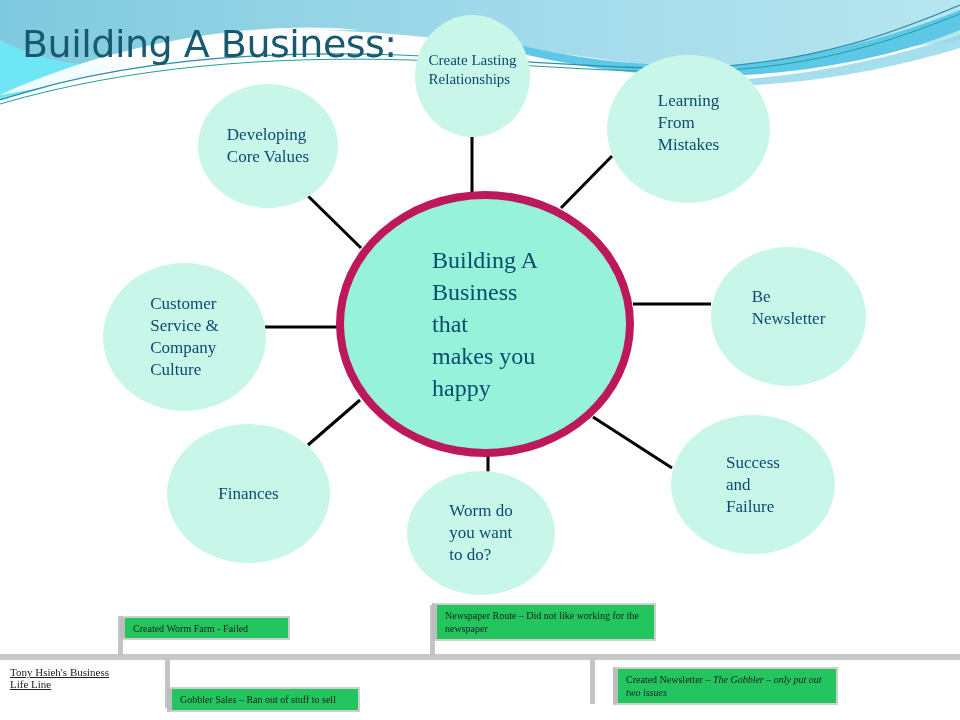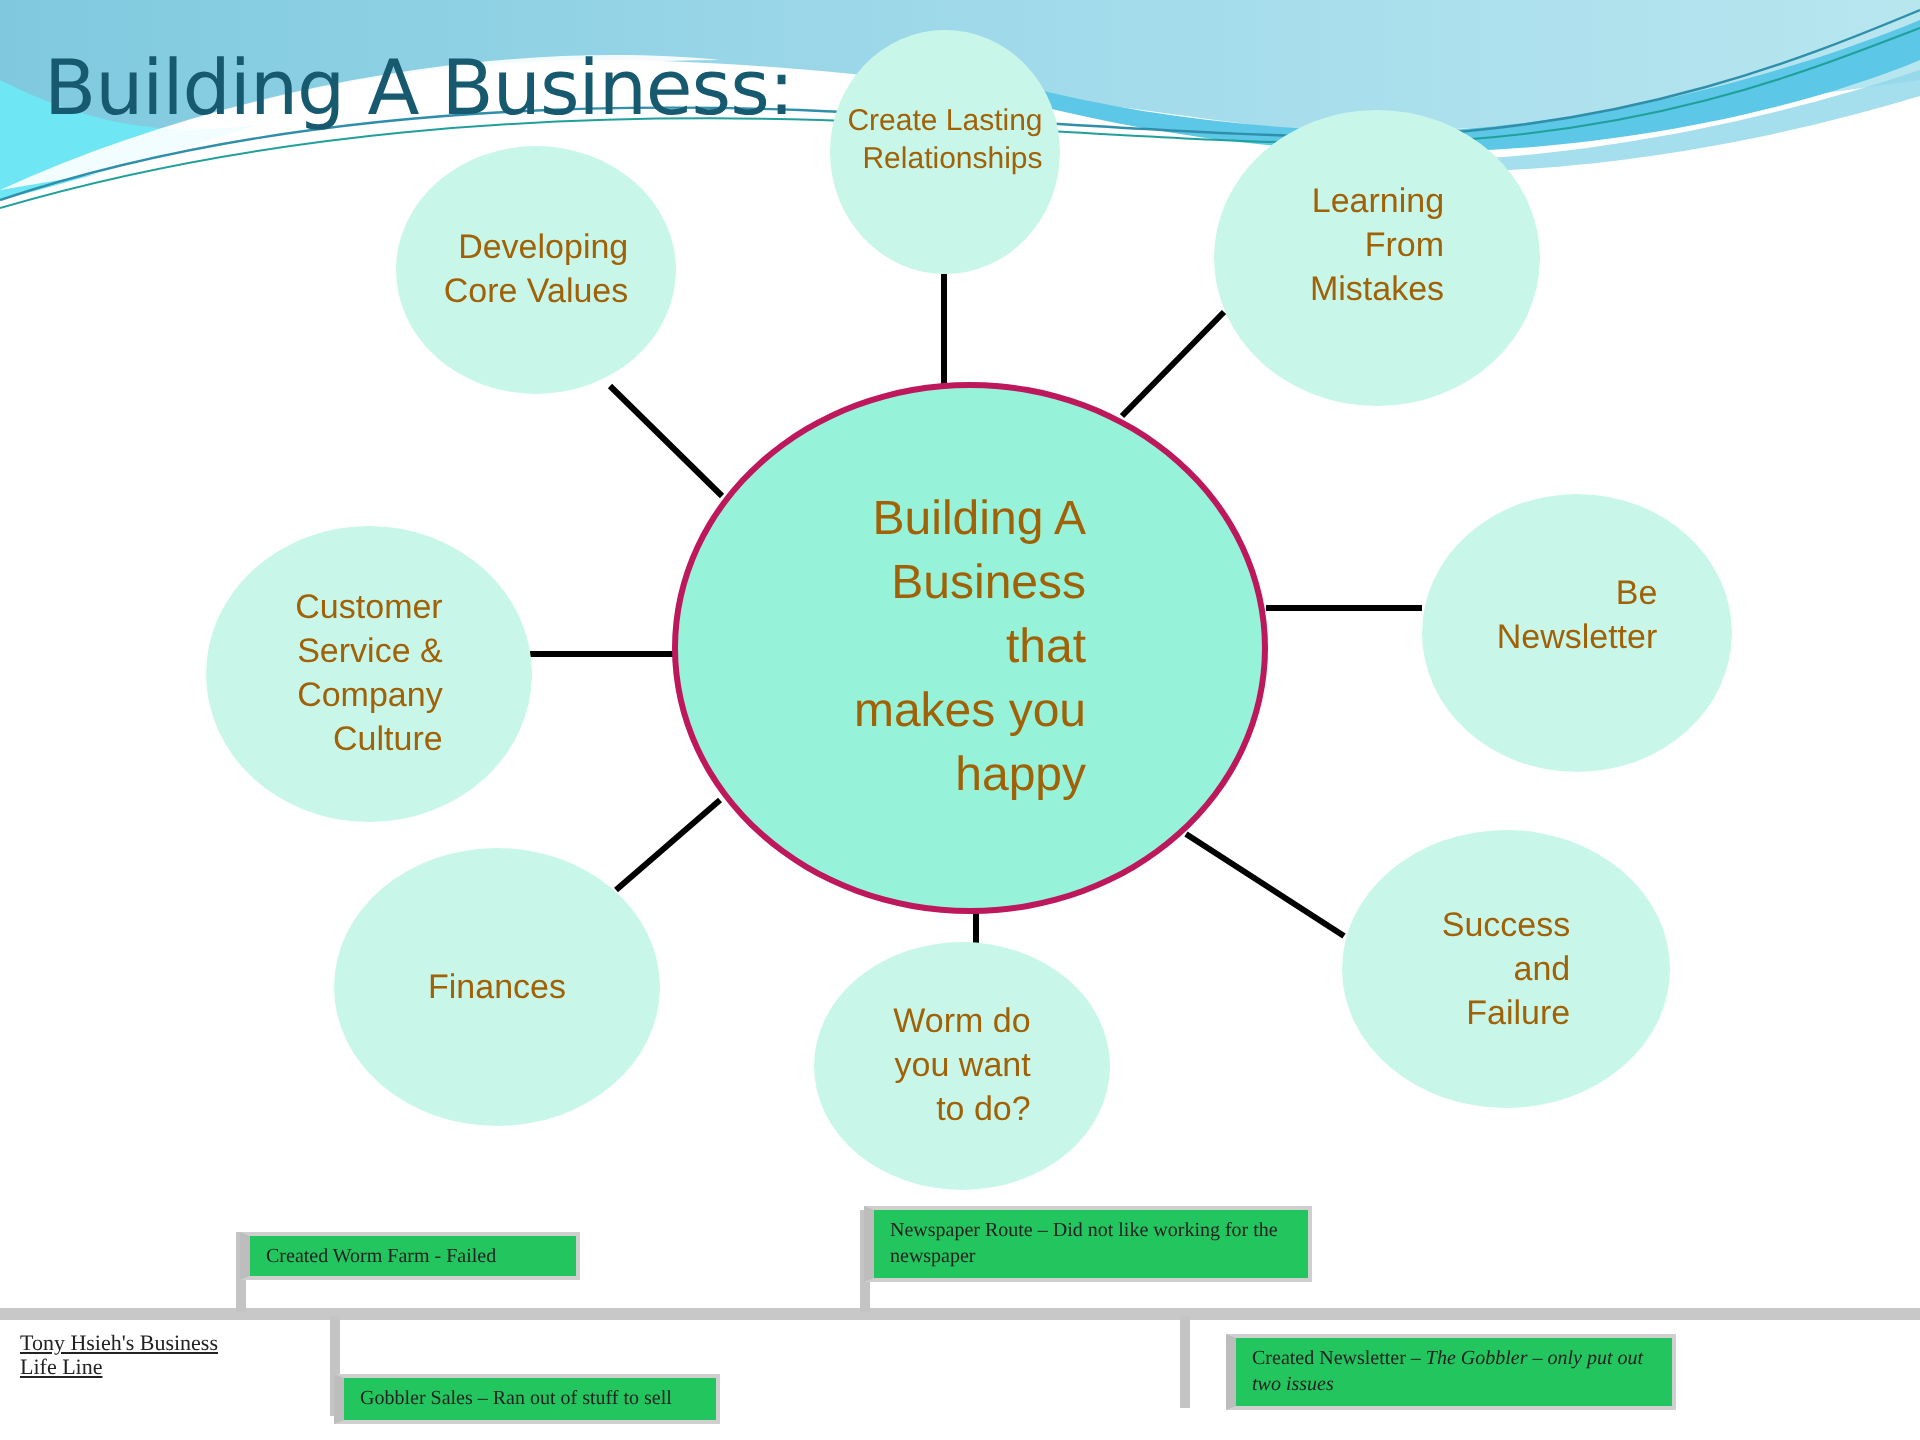--- a/index.html
+++ b/index.html
@@ -1,21 +1,21 @@
 <!DOCTYPE html>
 <html><head>
 <meta charset="utf-8">
 <style>
   html, body { margin: 0; padding: 0; }
   body { width: 960px; height: 720px; position: relative; overflow: hidden; background: #ffffff; font-family: "Liberation Serif", serif; }
   #bg { position: absolute; left: 0; top: 0; width: 960px; height: 720px; }
   .title { position: absolute; left: 10px; top: 10px; font-family: "DejaVu Sans", sans-serif; font-size: 38px; color: #17596e; letter-spacing: -0.5px; margin: 12px; font-weight: normal; }
-  .node { position: absolute; display: flex; align-items: center; justify-content: center; text-align: right; border-radius: 50%; background: #c8f7ea; color: #a16207; font-family: Liberation Sans, sans-serif; font-size: 17px; line-height: 22px; box-sizing: border-box; }
+  .node { position: absolute; display: flex; align-items: center; justify-content: center; text-align: left; border-radius: 50%; background: #c8f7ea; color: #0c4a6e; font-family: Liberation Serif, serif; font-size: 17px; line-height: 22px; box-sizing: border-box; }
   .node span { white-space: pre-line; display: block; }
-  .center { background: #96f3da; border: 3px solid #be185d; font-size: 24px; line-height: 32px; }
+  .center { background: #96f3da; border: 8px solid #be185d; font-size: 24px; line-height: 32px; }
   .tl-box { position: absolute; background: #22c55e; border: 2px solid #cfcfcf; border-left: 5px solid #bdbdbd; font-family: "Liberation Serif", serif; font-size: 10px; line-height: 13px; color: #222; padding: 4px 8px; box-sizing: border-box; }
   .tl-box i { font-style: italic; }
   .tl-label { position: absolute; left: 10px; top: 666px; font-family: "Liberation Serif", serif; font-size: 11px; line-height: 12px; color: #222; width: 120px; text-decoration: underline; }
   .tl-bar { position: absolute; left: 0; top: 654px; width: 960px; height: 6px; background: #c8c8c8; }
   .tl-stem { position: absolute; width: 5px; background: #c4c4c4; }
 </style>
 </head>
 <body>
 
 <svg id="bg" viewBox="0 0 960 720">
@@ -85,21 +85,21 @@
 </div>
 <div class="node" style="left:167px;top:424px;width:163px;height:139px;">
   <span>Finances</span>
 </div>
 <div class="node" style="left:103px;top:263px;width:163px;height:148px;">
   <span>Customer
 Service &amp;
 Company
 Culture</span>
 </div>
-<div class="node" style="left:198px;top:73px;width:140px;height:124px;">
+<div class="node" style="left:198px;top:84px;width:140px;height:124px;">
   <span>Developing
 Core Values</span>
 </div>
 
 <div class="tl-bar"></div>
 
 <div class="tl-stem" style="left:118px;top:616px;height:40px;"></div>
 <div class="tl-stem" style="left:165px;top:658px;height:50px;"></div>
 <div class="tl-stem" style="left:430px;top:605px;height:51px;"></div>
 <div class="tl-stem" style="left:590px;top:658px;height:46px;"></div>

